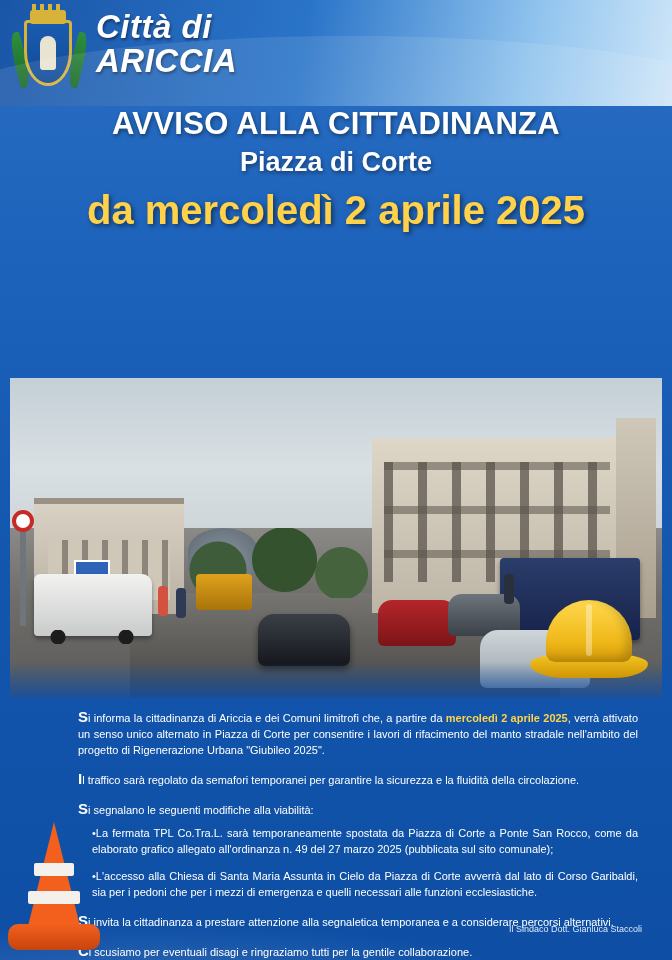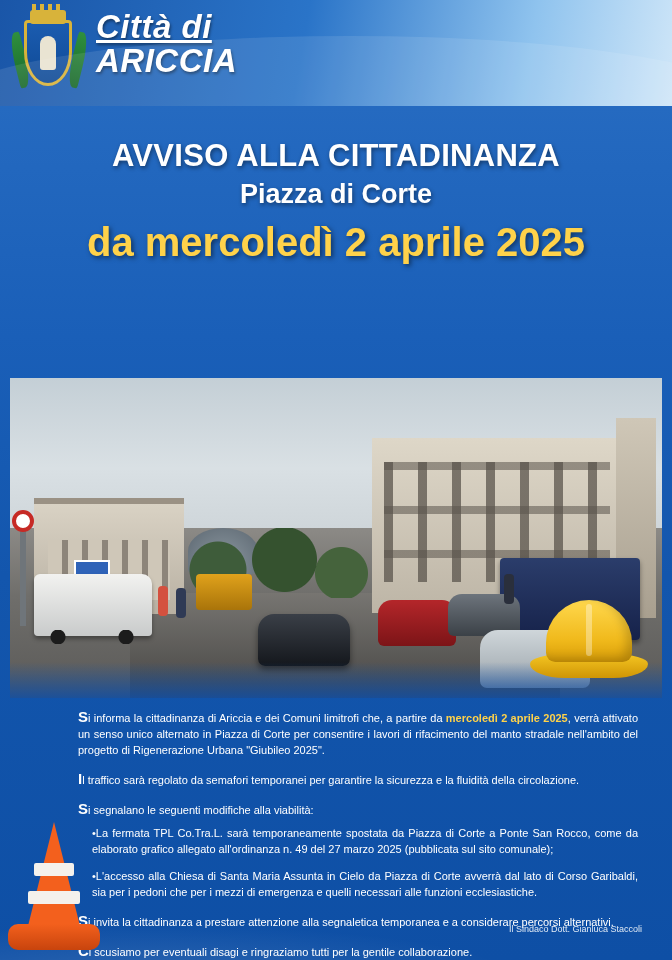--- a/index.html
+++ b/index.html
@@ -83,36 +83,35 @@
 
   .city-name {
     position: absolute;
     left: 96px; top: 10px;
     color: #ffffff;
     font-weight: bold;
     line-height: 1.04;
     text-shadow: 1px 2px 3px rgba(0,0,0,0.45);
     font-style: italic;
   }
-  .city-name .l1 { font-size: 33px; letter-spacing: 0.5px; text-decoration: underline; }
+  .city-name .l1 { font-size: 33px; letter-spacing: 0.5px; }
   .city-name .l2 { font-size: 33px; letter-spacing: 0.5px; }
 
   
   .title-block {
     position: absolute;
     left: 0; top: 106px;
     width: 672px;
     text-align: center;
     color: #ffffff;
   }
   .t-main {
     font-size: 31px;
     font-weight: bold;
     letter-spacing: 0.3px;
-    margin-top: 32px;
     text-shadow: 1px 2px 4px rgba(0,0,0,0.45);
   }
   .t-sub1 {
     font-size: 27px;
     font-weight: bold;
     margin-top: 8px;
     text-shadow: 1px 2px 4px rgba(0,0,0,0.45);
   }
   .t-sub2 {
     font-size: 27px;

